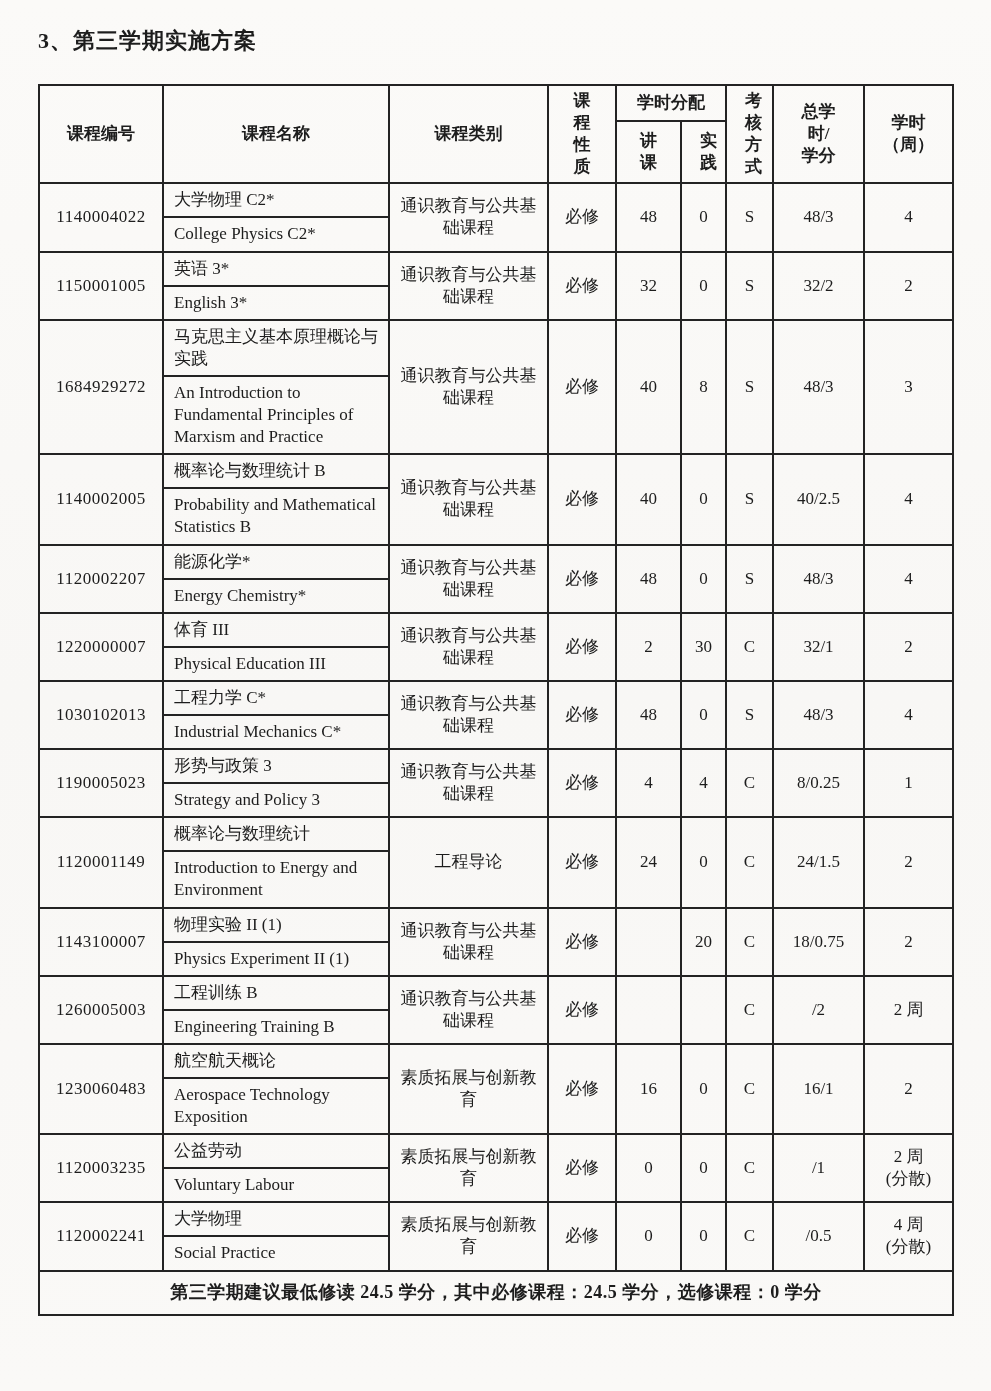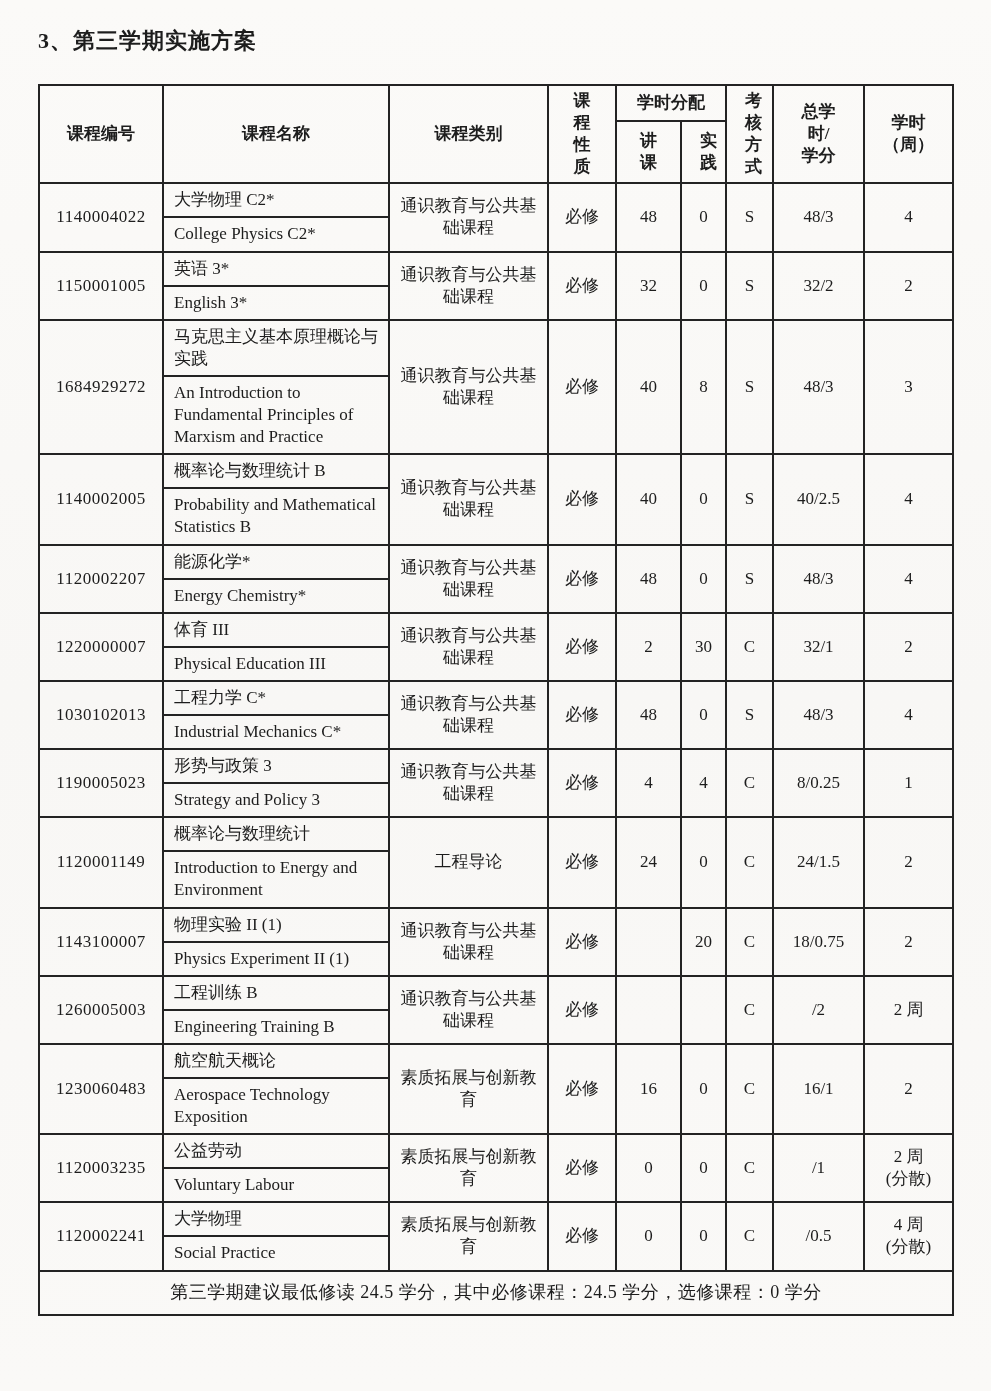--- a/index.html
+++ b/index.html
@@ -47,21 +47,21 @@
   .course-table thead th { height: auto; }
   .pre { white-space: pre-line; }
   td.name-cell {
     text-align: left;
     padding-left: 10px;
     padding-right: 6px;
     margin-top: 28px;
   }
   td.id-cell { letter-spacing: 0.5px; }
   tfoot td.footer-cell {
-    font-weight: normal;
+    font-weight: bold;
     font-size: 18px;
     height: 44px;
     text-align: center;
     letter-spacing: 0.5px;
   }
 </style>
 </head>
 <body>
 
 <div class="page">

